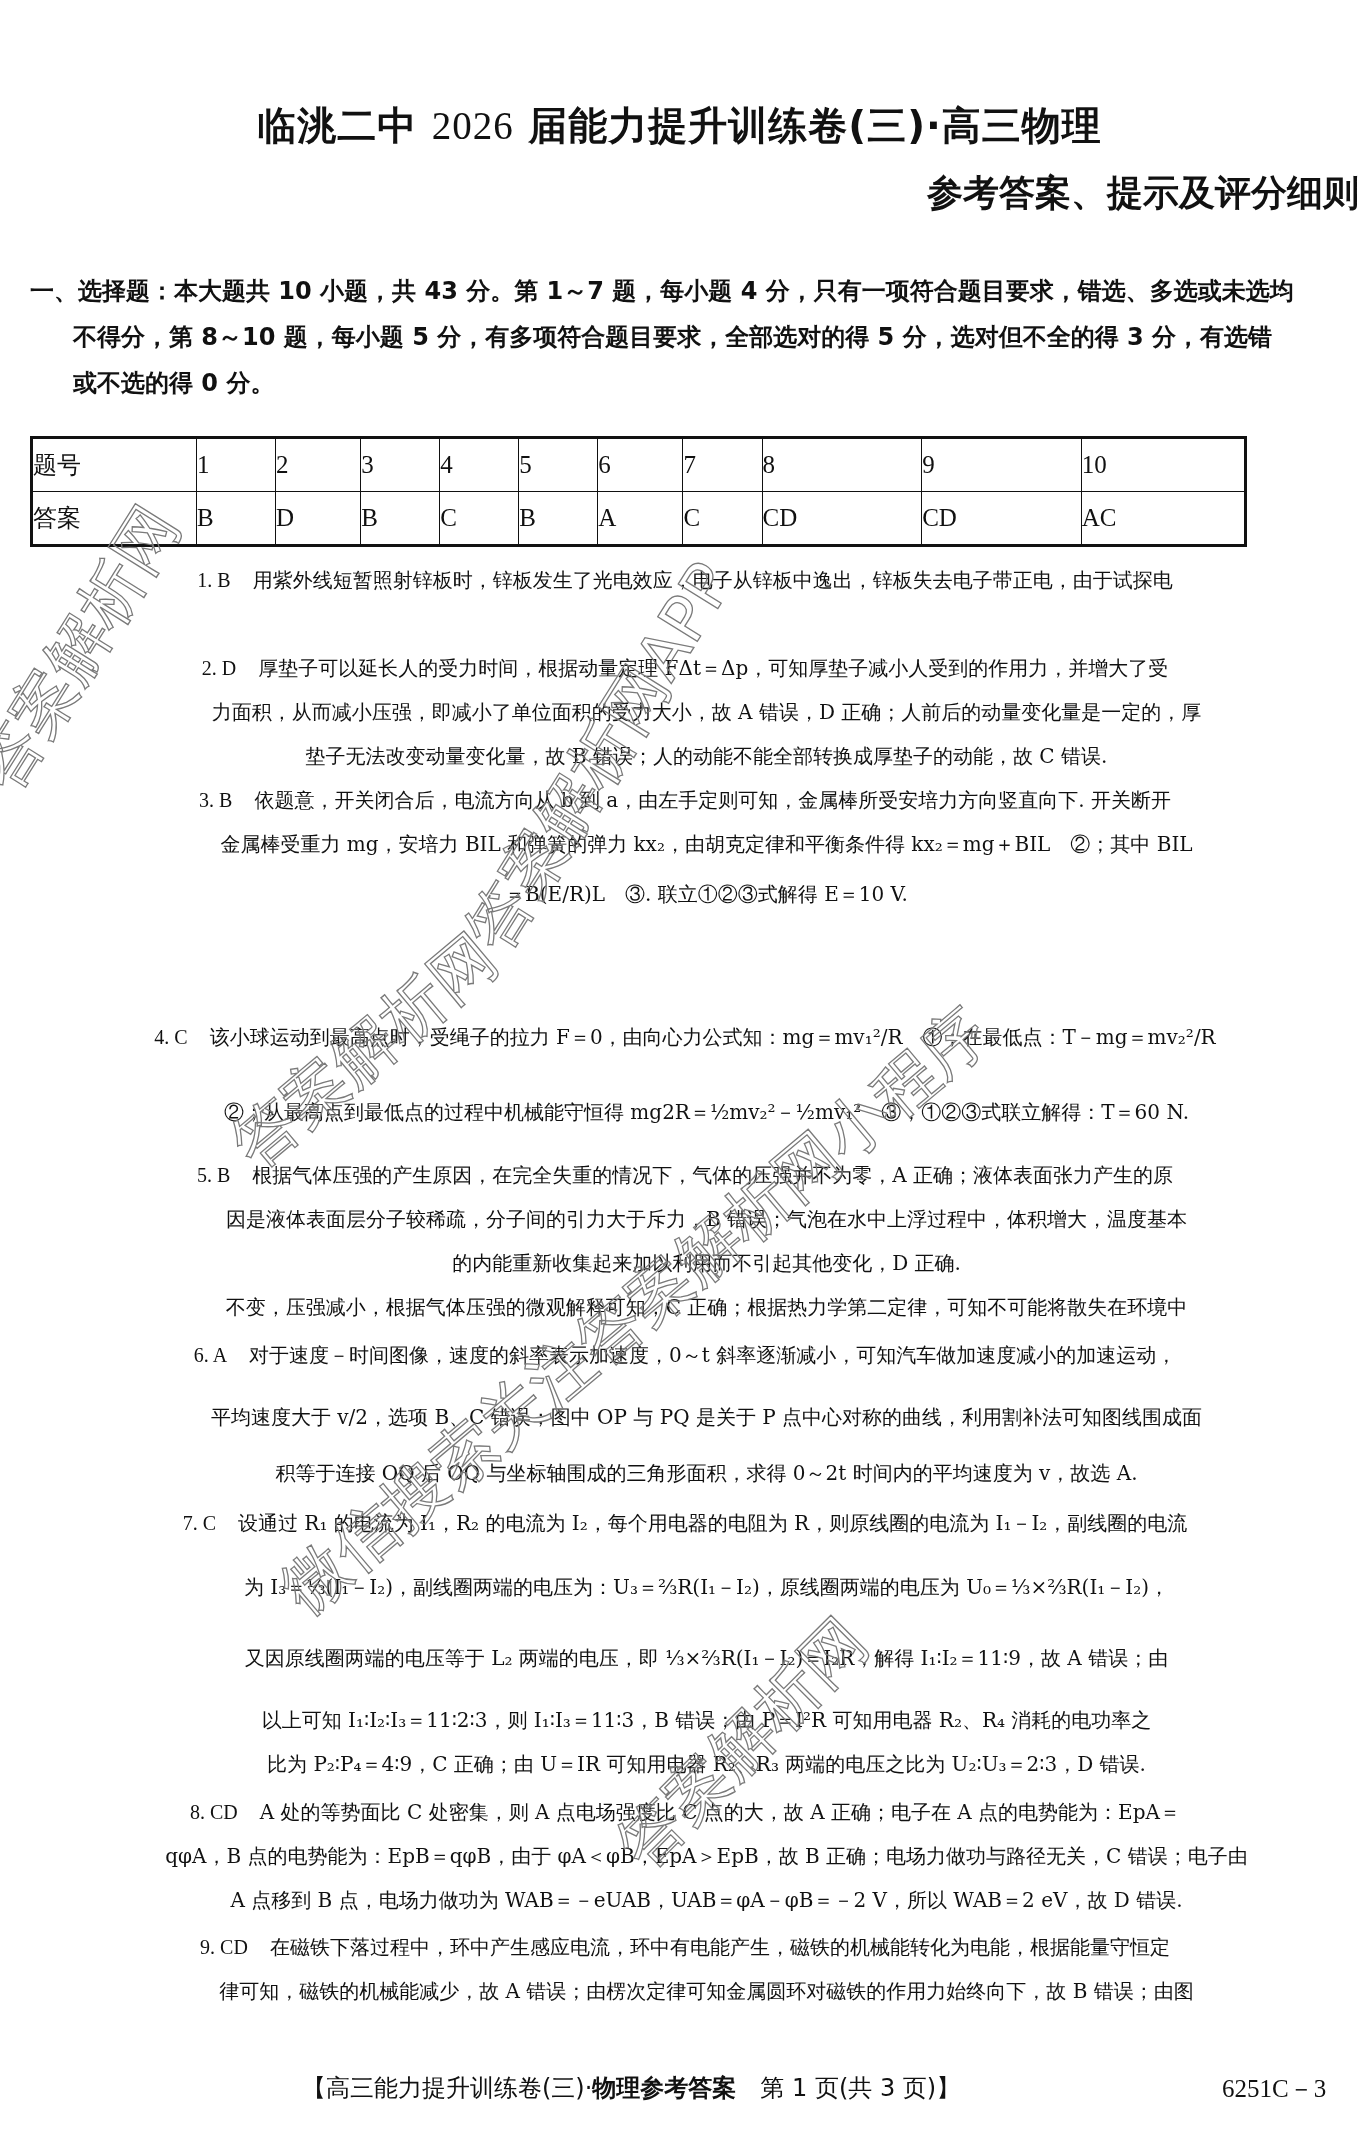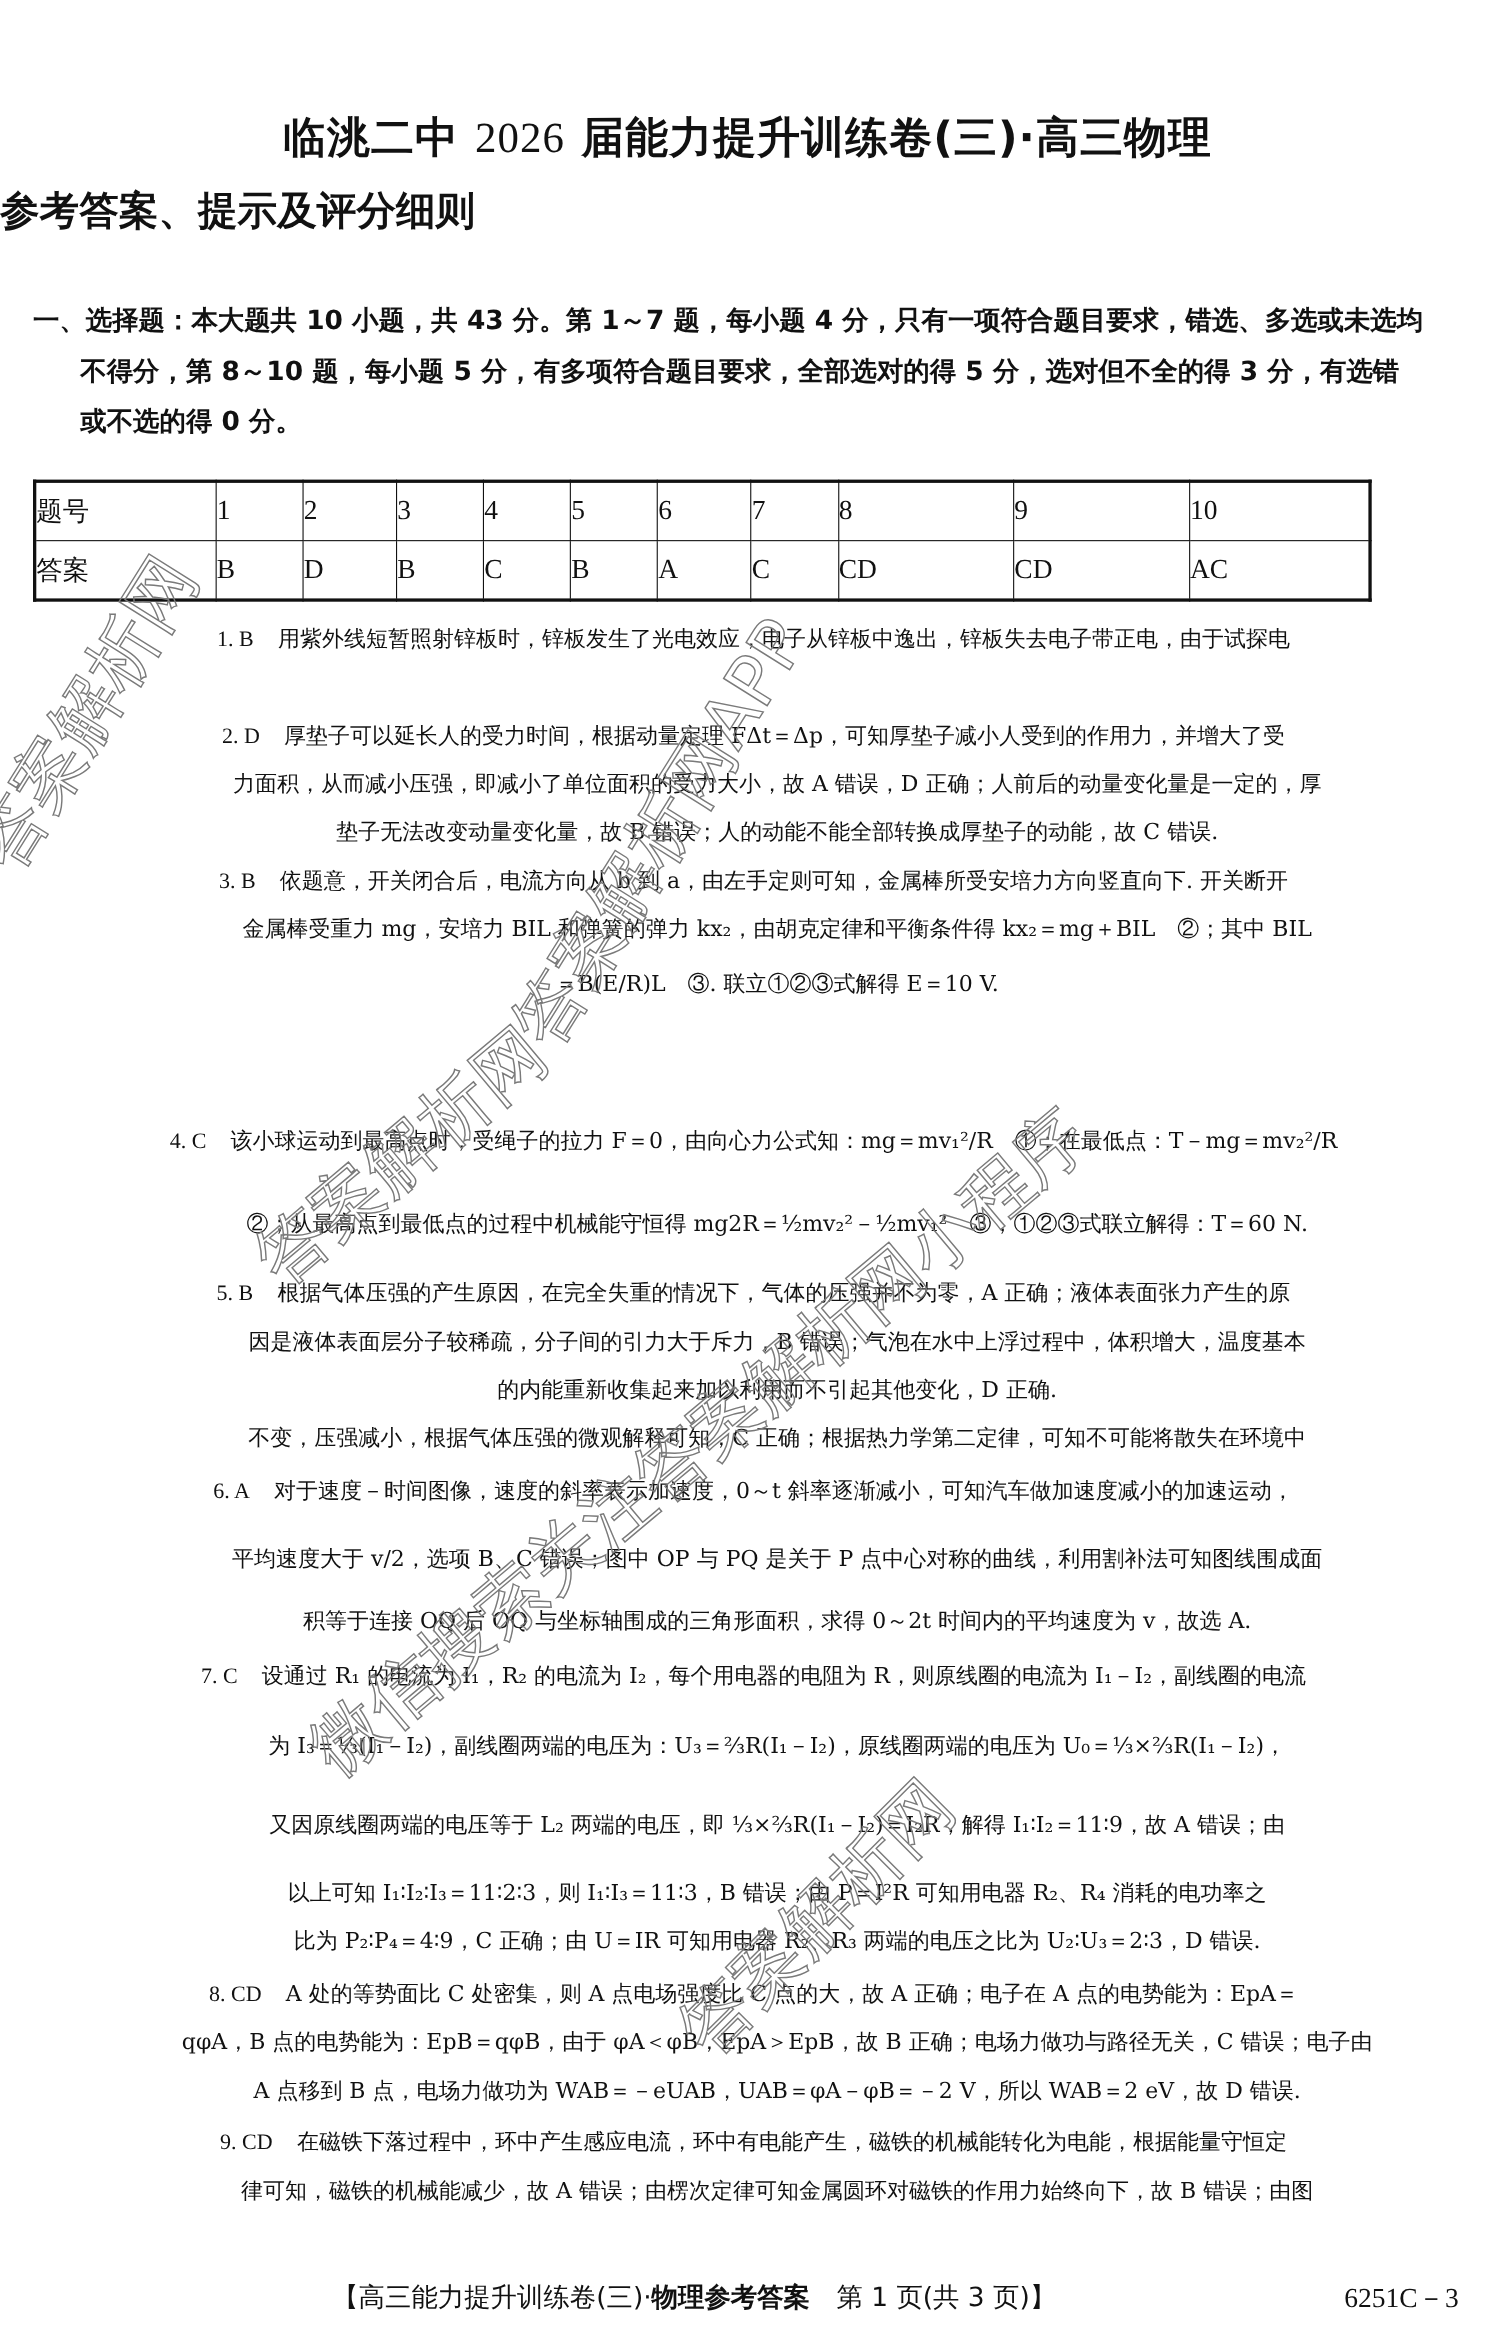--- a/index.html
+++ b/index.html
@@ -1,21 +1,21 @@
 <!DOCTYPE html>
 <html><head>
 <meta charset="utf-8">
 <style>
   html,body{margin:0;padding:0;background:#fff;}
   body{width:1359px;height:2136px;position:relative;overflow:hidden;color:#111;
        font-family:"DejaVu Serif","Liberation Serif",serif;}
   .title{position:absolute;left:0;right:0;top:96px;text-align:center;font-family:"DejaVu Sans","Liberation Sans",sans-serif;
          font-weight:bold;font-size:39px;letter-spacing:1px;line-height:60px;}
   .title .num{font-family:"Liberation Serif",serif;font-weight:normal;}
-  .subtitle{position:absolute;left:0;right:0;top:168px;text-align:left;font-family:"DejaVu Sans","Liberation Sans",sans-serif;
+  .subtitle{position:absolute;left:0;right:0;top:168px;text-align:right;font-family:"DejaVu Sans","Liberation Sans",sans-serif;
          font-weight:bold;font-size:36px;line-height:50px;}
   .section{position:absolute;left:30px;width:1310px;top:268px;font-family:"DejaVu Sans","Liberation Sans",sans-serif;
          font-weight:bold;font-size:24px;line-height:46px;}
   .section p{margin:0;}
   .section .indent{padding-left:43px;}
   table.ans{position:absolute;left:30px;top:436px;width:1217px;border-collapse:collapse;border:3px solid #111;
          font-family:"Liberation Serif",serif;font-size:25px;}
   table.ans td{border:1.5px solid #111;height:52px;text-align:left;padding:0;}
   table.ans td.head{width:163px;font-family:"DejaVu Sans","Liberation Sans",sans-serif;font-size:24px;}
   .item{position:absolute;left:29px;width:1312px;font-size:20px;line-height:44px;white-space:nowrap;

